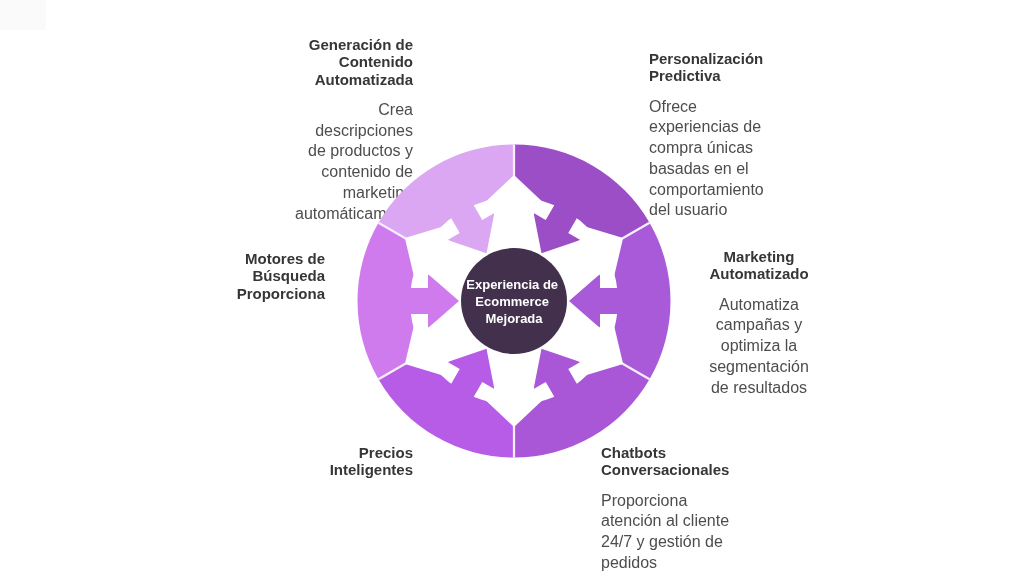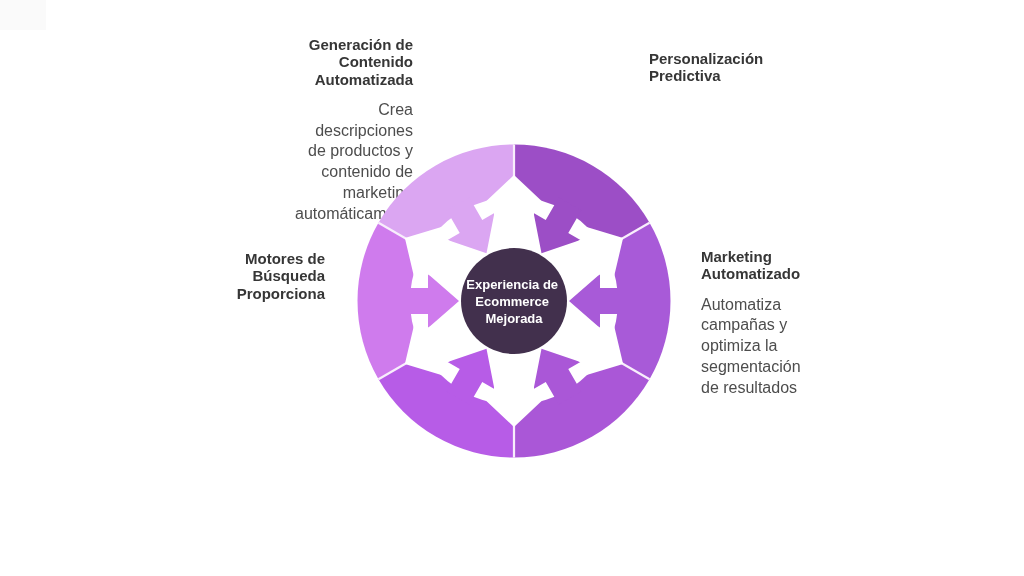--- a/index.html
+++ b/index.html
@@ -22,21 +22,21 @@
   .feature .desc{
     margin:0;
     font-size:16px;font-weight:400;color:#4d4d4d;line-height:1.3;
   }
   .align-right{text-align:right;}
   .align-left{text-align:left;}
   
   .pos-top-left   {left:295px; top:36px;  width:118px;}
   .pos-top-right  {left:601px; top:50px;  width:126px;margin-left:48px;}
   .pos-mid-left   {left:213px; top:250px; width:112px;}
-  .pos-mid-right  {left:701px; top:248px; width:116px;}
+  .pos-mid-right  {left:701px; top:248px; width:116px;text-align:center;}
   .pos-bot-left   {left:275px; top:444px; width:138px;}
   .pos-bot-right  {left:601px; top:444px; width:146px;}
   .wheel-wrap{position:absolute;left:356px;top:143px;width:316px;height:316px;}
   .center-label{
     font-family:"Liberation Sans", sans-serif;
     font-size:13px;font-weight:700;
   }
 </style>
 </head>
 <body>
@@ -45,34 +45,40 @@
 
   <div class="corner-artifact"></div>
 
   <div class="feature pos-top-left align-right">
     <h3 class="title">Generación de Contenido Automatizada</h3>
     <p class="desc">Crea descripciones de productos y contenido de marketing automáticamente</p>
   </div>
 
   <div class="feature pos-top-right align-left">
     <h3 class="title">Personalización Predictiva</h3>
+    <p class="desc">Ofrece experiencias de compra únicas basadas en el comportamiento del usuario</p>
   </div>
 
   <div class="feature pos-mid-left align-right">
     <h3 class="title">Motores de Búsqueda Proporciona</h3>
   </div>
 
   <div class="feature pos-mid-right align-left">
     <h3 class="title">Marketing Automatizado</h3>
     <p class="desc">Automatiza campañas y optimiza la segmentación de resultados</p>
   </div>
 
   <div class="feature pos-bot-left align-right">
+    <h3 class="title">Precios Inteligentes</h3>
   </div>
 
+  <div class="feature pos-bot-right align-left">
+    <h3 class="title">Chatbots Conversacionales</h3>
+    <p class="desc">Proporciona atención al cliente 24/7 y gestión de pedidos</p>
+  </div>
 
   <div class="wheel-wrap">
     <svg id="wheel-svg" width="316" height="316" viewBox="-158 -158 316 316">
       <g id="wheel-shapes">
           <path d="M0,0 L0.00,-156.50 A156.5,156.5 0 0 1 135.53,-78.25 Z" fill="#9c4ec6"></path>
           <path d="M0,0 L135.53,-78.25 A156.5,156.5 0 0 1 135.53,78.25 Z" fill="#a85ad8"></path>
           <path d="M0,0 L135.53,78.25 A156.5,156.5 0 0 1 0.00,156.50 Z" fill="#aa57d7"></path>
           <path d="M0,0 L0.00,156.50 A156.5,156.5 0 0 1 -135.53,78.25 Z" fill="#b75ce7"></path>
           <path d="M0,0 L-135.53,78.25 A156.5,156.5 0 0 1 -135.53,-78.25 Z" fill="#cf7bed"></path>
           <path d="M0,0 L-135.53,-78.25 A156.5,156.5 0 0 1 -0.00,-156.50 Z" fill="#dba6f2"></path>

